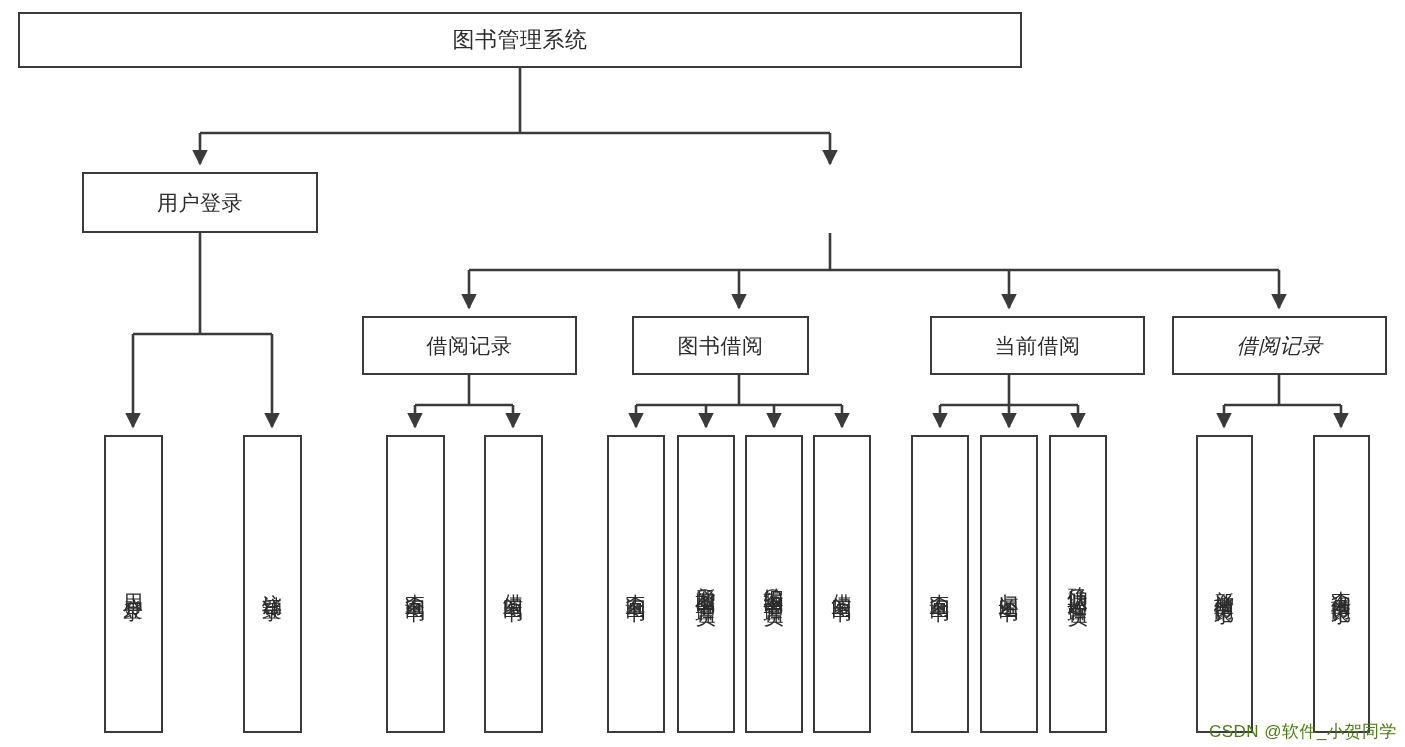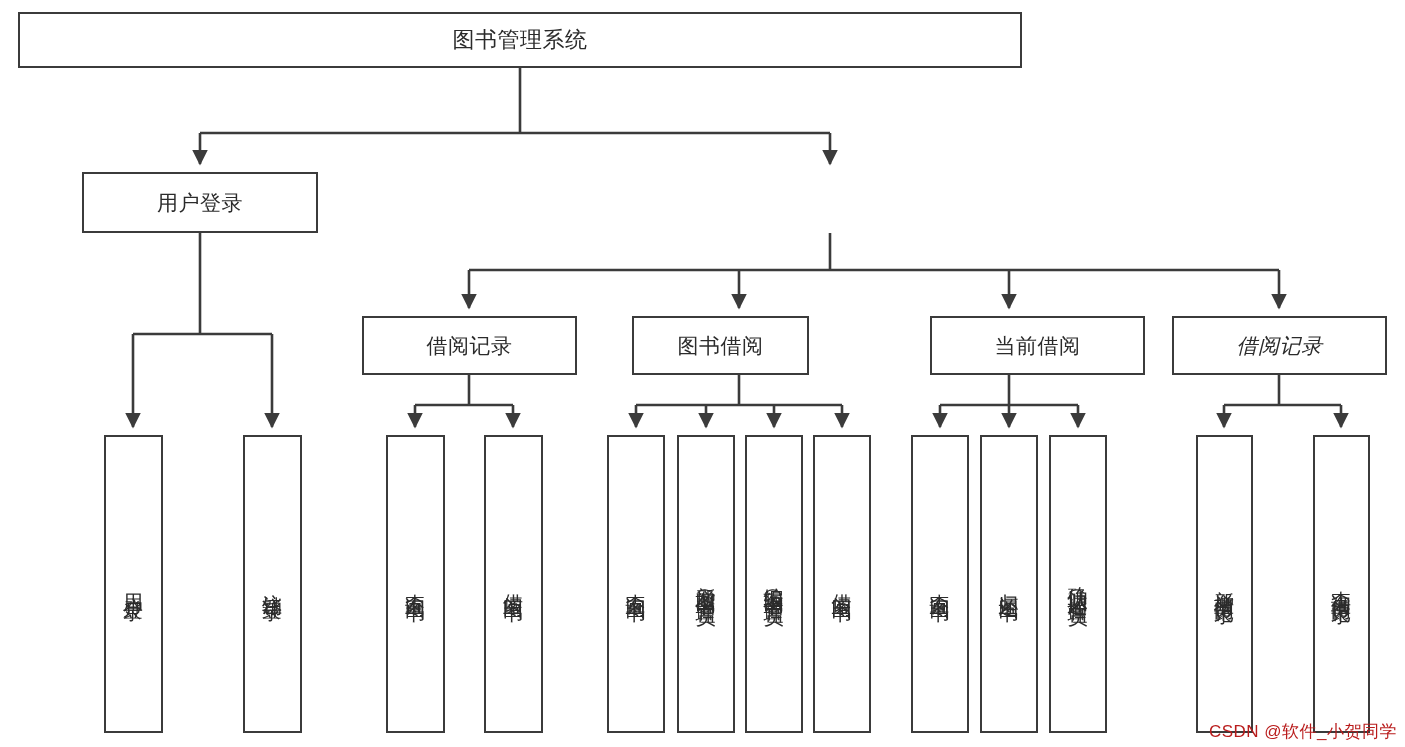--- a/index.html
+++ b/index.html
@@ -51,21 +51,21 @@
     white-space: nowrap;
     max-height: 100%;
   }
   .node-box.root .node-label {
     font-size: 22px;
   }
   #watermark {
     position: absolute;
     right: 8px;
     bottom: 4px;
-    color: #b91c1c;
+    color: #4d7c0f;
     font-size: 17px;
     letter-spacing: 0.5px;
     white-space: nowrap;
     pointer-events: none;
   }
 </style>
 </head>
 <body>
 
 <div id="canvas">

